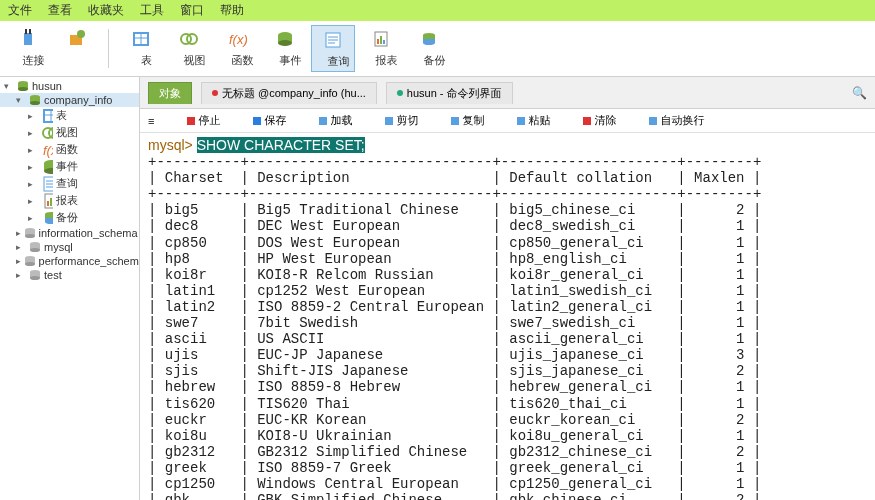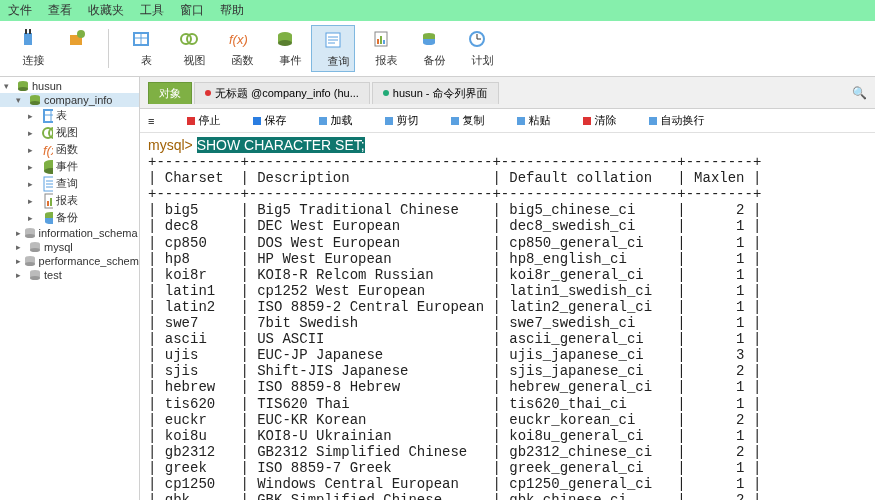--- a/index.html
+++ b/index.html
@@ -1,39 +1,39 @@
 <!DOCTYPE html>
 <html><head>
 <meta charset="utf-8">
 <style>
 * { margin: 0; padding: 0; box-sizing: border-box; font-family: "Microsoft YaHei", Arial, sans-serif; }
 body { width: 875px; height: 500px; background: #fff; font-size: 12px; overflow: hidden; }
 
-.menubar { display: flex; gap: 16px; padding: 2px 8px; background: #86efac; color: #333; }
+.menubar { display: flex; gap: 16px; padding: 2px 8px; background: #bef264; color: #333; }
 .menubar span { cursor: default; }
 
 .toolbar { display: flex; gap: 4px; padding: 4px 6px; border-bottom: 1px solid #d0d0d0; }
 .tool { display: flex; flex-direction: column; align-items: center; width: 44px; padding: 2px 0; cursor: pointer; }
 .tool.active { background: #d6e8f5; border: 1px solid #7fb8e0; }
 .tool .ticon { width: 24px; height: 24px; display: flex; align-items: center; justify-content: center; }
 .tool .tlabel { font-size: 11px; color: #333; margin-top: 2px; margin-left: 11px; }
 .toolsep { width: 1px; background: #d0d0d0; margin: 4px 6px; }
 
 .main { display: flex; height: calc(500px - 74px); }
 
 .sidebar { width: 140px; border-right: 1px solid #d0d0d0; background: #fff; overflow: auto; padding: 2px 0; }
 .tree-item { display: flex; align-items: center; gap: 3px; padding: 1px 4px; font-size: 11px; color: #333; cursor: default; white-space: nowrap; }
 .tree-item .exp { width: 10px; font-size: 9px; color: #666; }
 .tree-item .ic { width: 12px; height: 12px; display: inline-flex; align-items: center; justify-content: center; }
 .tree-item.selected { background: #d6e8f5; }
 .tree-item.lvl1 { padding-left: 16px; }
 .tree-item.lvl2 { padding-left: 28px; }
 
 .content { flex: 1; display: flex; flex-direction: column; overflow: hidden; }
-.tabs { display: flex; align-items: center; background: #f0f0f0; border-bottom: 1px solid #d0d0d0; height: 32px; padding-left: 8px; gap: 2px; }
+.tabs { display: flex; align-items: center; background: #f0f0f0; border-bottom: 1px solid #d0d0d0; height: 32px; padding-left: 8px; gap: 9px; }
 .tab { display: flex; align-items: center; gap: 4px; padding: 3px 10px; font-size: 11px; background: #e8e8e8; border: 1px solid #d0d0d0; border-bottom: none; cursor: pointer; }
 .tab.active { background: #7fb044; color: #fff; border-color: #6a9838; }
 .tab .dot { width: 6px; height: 6px; border-radius: 50%; }
 .tabspacer { flex: 1; }
 .tabicon { margin-right: 8px; color: #888; }
 
 .subtoolbar { display: flex; align-items: center; gap: 10px; padding: 4px 8px; border-bottom: 1px solid #e0e0e0; font-size: 11px; }
 .subtoolbar .sbtn { display: flex; align-items: center; gap: 3px; cursor: pointer; padding-left: 23px; }
 .subtoolbar .sq { width: 8px; height: 8px; }
 
@@ -136,30 +136,20 @@
     <div class="tool">
       <span class="ticon">
         <svg width="20" height="20">
           <ellipse cx="10" cy="6" rx="6" ry="2" fill="#7fb044"></ellipse>
           <rect x="4" y="6" width="12" height="4" fill="#7fb044"></rect>
           <ellipse cx="10" cy="14" rx="6" ry="2" fill="#5aa0e0"></ellipse>
           <rect x="4" y="10" width="12" height="4" fill="#5aa0e0"></rect>
         </svg>
       </span>
       <span class="tlabel">备份</span>
-    </div>
-    <div class="tool">
-      <span class="ticon">
-        <svg width="20" height="20">
-          <circle cx="10" cy="10" r="7" fill="#fff" stroke="#5aa0e0" stroke-width="2"></circle>
-          <line x1="10" y1="10" x2="10" y2="5" stroke="#333"></line>
-          <line x1="10" y1="10" x2="14" y2="10" stroke="#333"></line>
-        </svg>
-      </span>
-      <span class="tlabel">计划</span>
     </div>
   </div>
 
 <div class="main">
   <div class="sidebar">
       <div class="tree-item lvl0">
         <span class="exp">▾</span>
         <span class="ic">
           <svg width="12" height="12">
             <ellipse cx="6" cy="3" rx="5" ry="2" fill="#7fb044"></ellipse>

